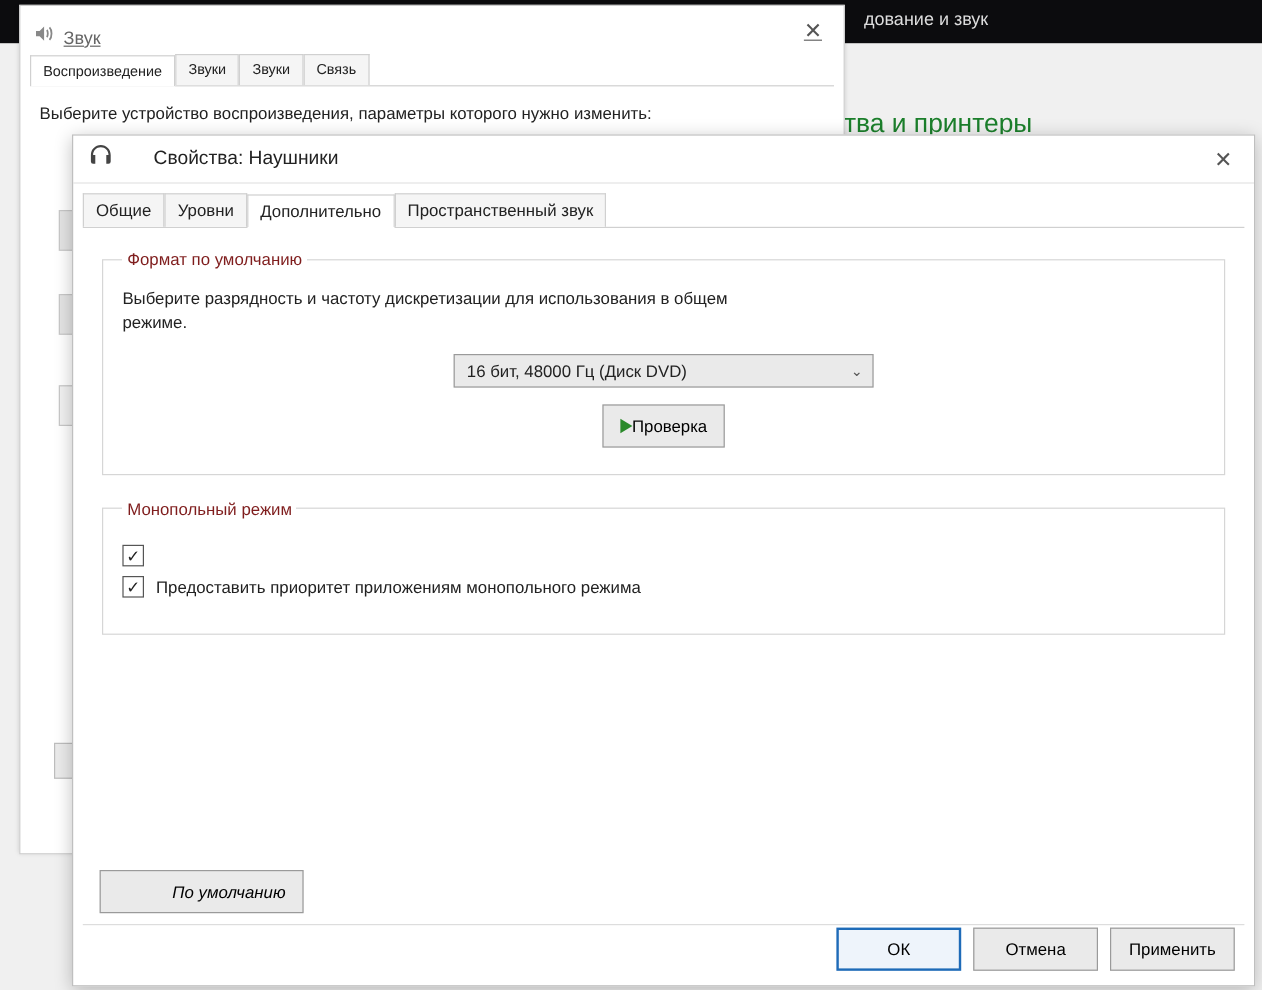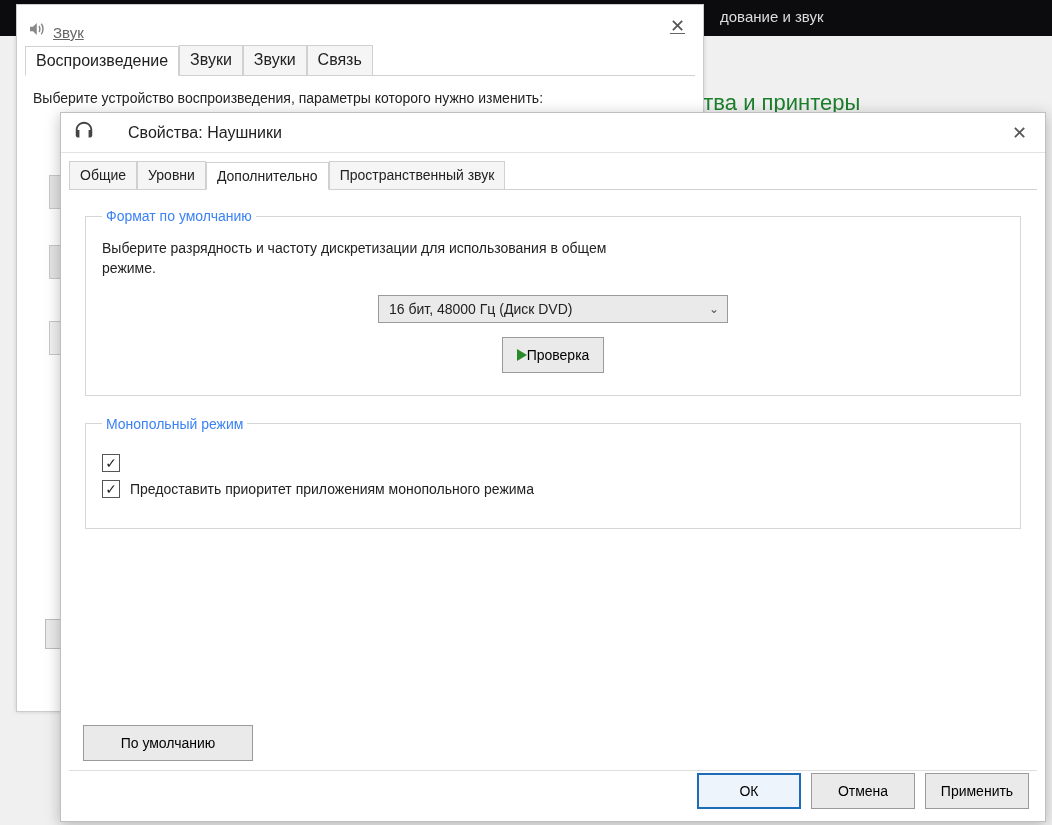--- a/index.html
+++ b/index.html
@@ -57,21 +57,21 @@
   .parent-body {
     padding: 4px 8px 0 8px;
   }
   .tab-row { display: flex; border-bottom: 1px solid #d0d0d0; }
   .tab {
     padding: 5px 10px;
     border: 1px solid #d0d0d0;
     border-bottom: none;
     background: #f5f5f5;
     margin-right: 0;
-    font-size: 16px;
+    font-size: 12px;
     cursor: pointer;
   }
   .tab.active {
     background: #fff;
     position: relative;
     top: 1px;
     border-bottom: 1px solid #fff;
   }
   .parent-instr {
     padding: 14px 6px 4px 8px;
@@ -120,21 +120,21 @@
     padding: 18px 14px 0 14px;
   }
   fieldset.group {
     border: 1px solid #d6d6d6;
     padding: 14px 16px 22px 16px;
     margin-bottom: 20px;
   }
   fieldset.group legend {
     padding: 0 4px;
     font-size: 14px;
-    color: #3b82f6;
+    color: #7f1d1d;
   }
   .desc { font-size: 14px; line-height: 1.45; margin-bottom: 16px; max-width: 520px; }
   .row { display: flex; align-items: center; gap: 14px; flex-direction: column; }
   .combo {
     display: flex; align-items: center; justify-content: space-between;
     width: 350px; height: 28px;
     border: 1px solid #9a9a9a;
     background: #eaeaea;
     padding: 0 8px 0 10px;
     font-size: 14px;
@@ -275,21 +275,21 @@
         </div>
         <div class="chk-line">
           <span class="chk">✓</span>
           <span>Предоставить приоритет приложениям монопольного режима</span>
         </div>
       </fieldset>
     </div>
   </div>
 
   <button class="btn defaults-btn">
-    <span style="width:100%;text-align:center;">По умолчанию</span>
+    <span style="width:100%;text-align:right;font-style:italic;">По умолчанию</span>
   </button>
 
   <div class="divider"></div>
   <div class="child-footer">
     <button class="btn primary">
         <span>ОК</span>
       </button>
     <button class="btn">
         <span>Отмена</span>
       </button>

